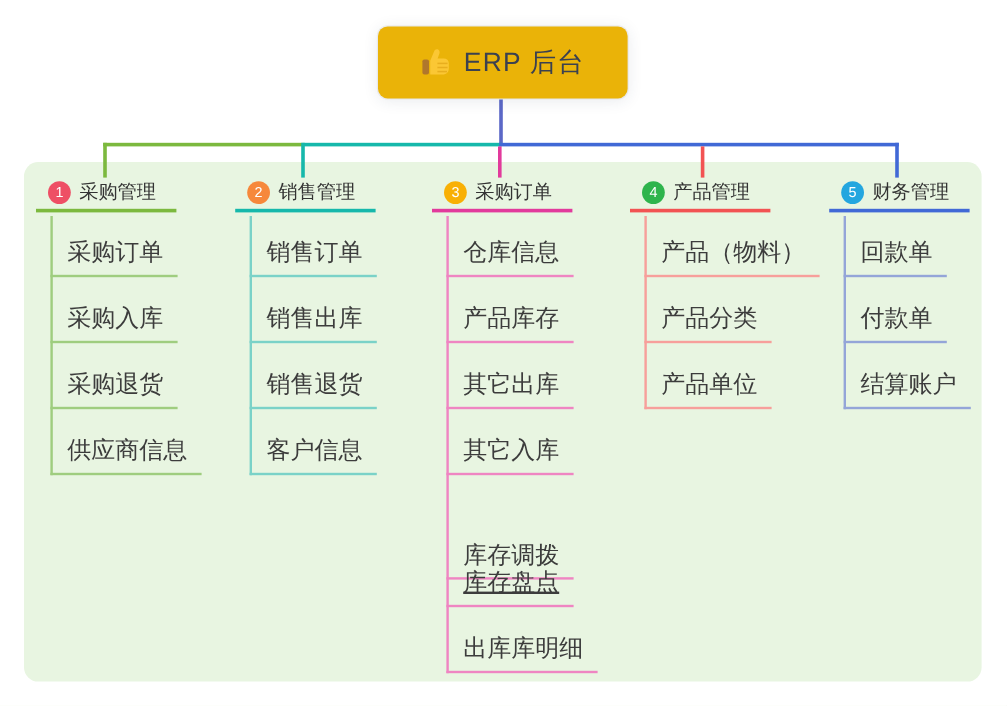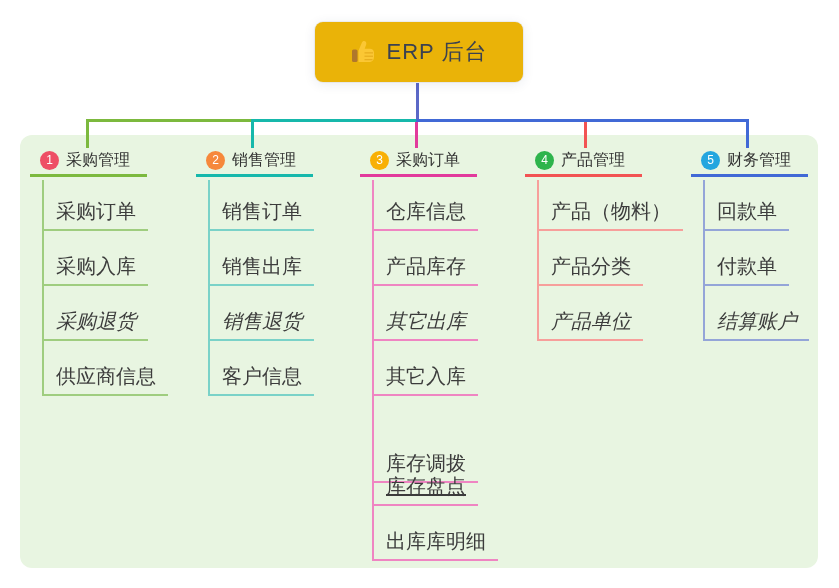--- a/index.html
+++ b/index.html
@@ -48,21 +48,21 @@
            flex:0 0 19px; }
 
   .vline { position:absolute; left:12px; top:34px; width:2px; background:var(--child); }
   .b1 .vline, .b2 .vline { height:216px; }
   .b3 .vline { height:381px; }
   .b4 .vline, .b5 .vline { height:161px; }
 
   .child { position:absolute; left:12px; padding:0 12px 8px 14px; line-height:20px;
            font-size:20px; color:#3c3c3c; white-space:nowrap;
            border-bottom:2px solid var(--child); }
-  .r0 { top:55px; }  .r1 { top:110px;text-align:right; } .r2 { top:165px;font-style:italic; } .r3 { top:220px; }
+  .r0 { top:55px; }  .r1 { top:110px;text-align:right; } .r2 { top:165px; } .r3 { top:220px; }
   .r4 { top:275px;margin-top:32px; } .r5 { top:330px;text-decoration:underline; } .r6 { top:385px; }
 </style>
 </head>
 <body>
 
 <div class="canvas">
 
   <div class="panel"></div>
 
   <div class="conn c-rootv"></div>

